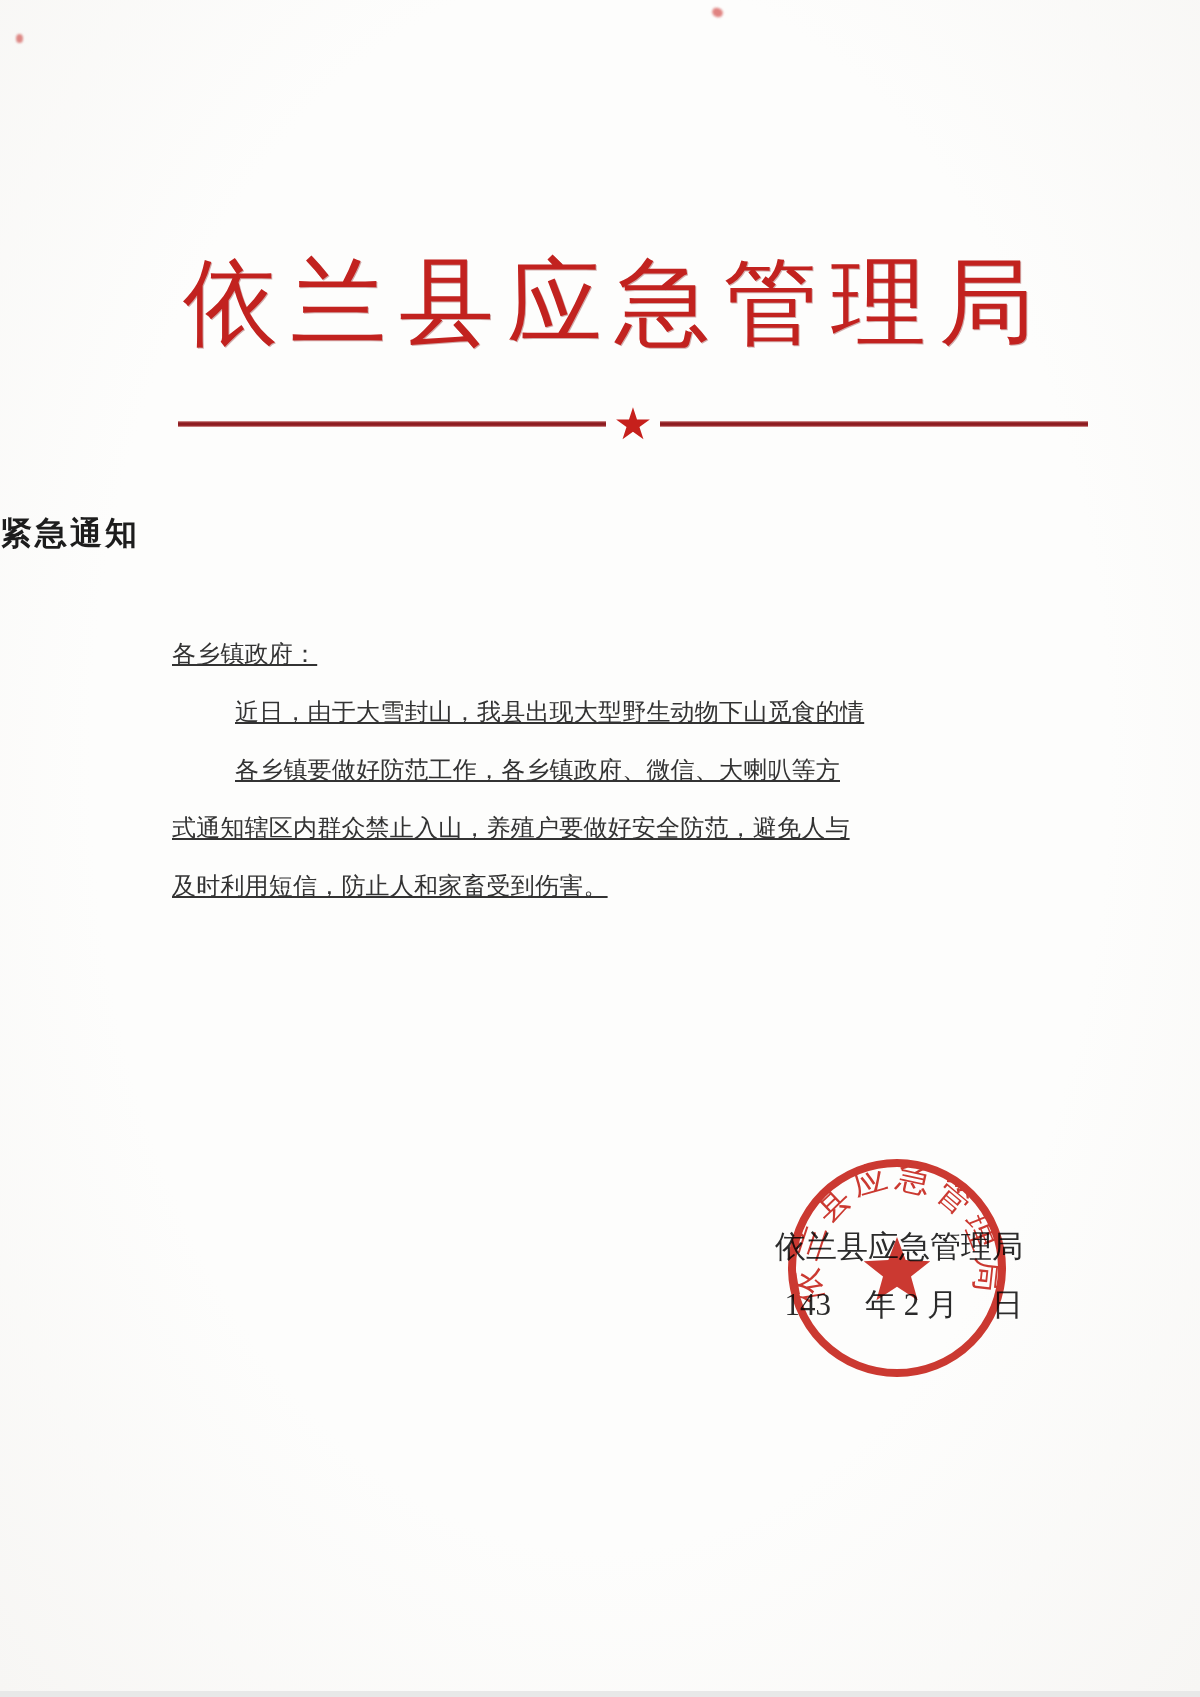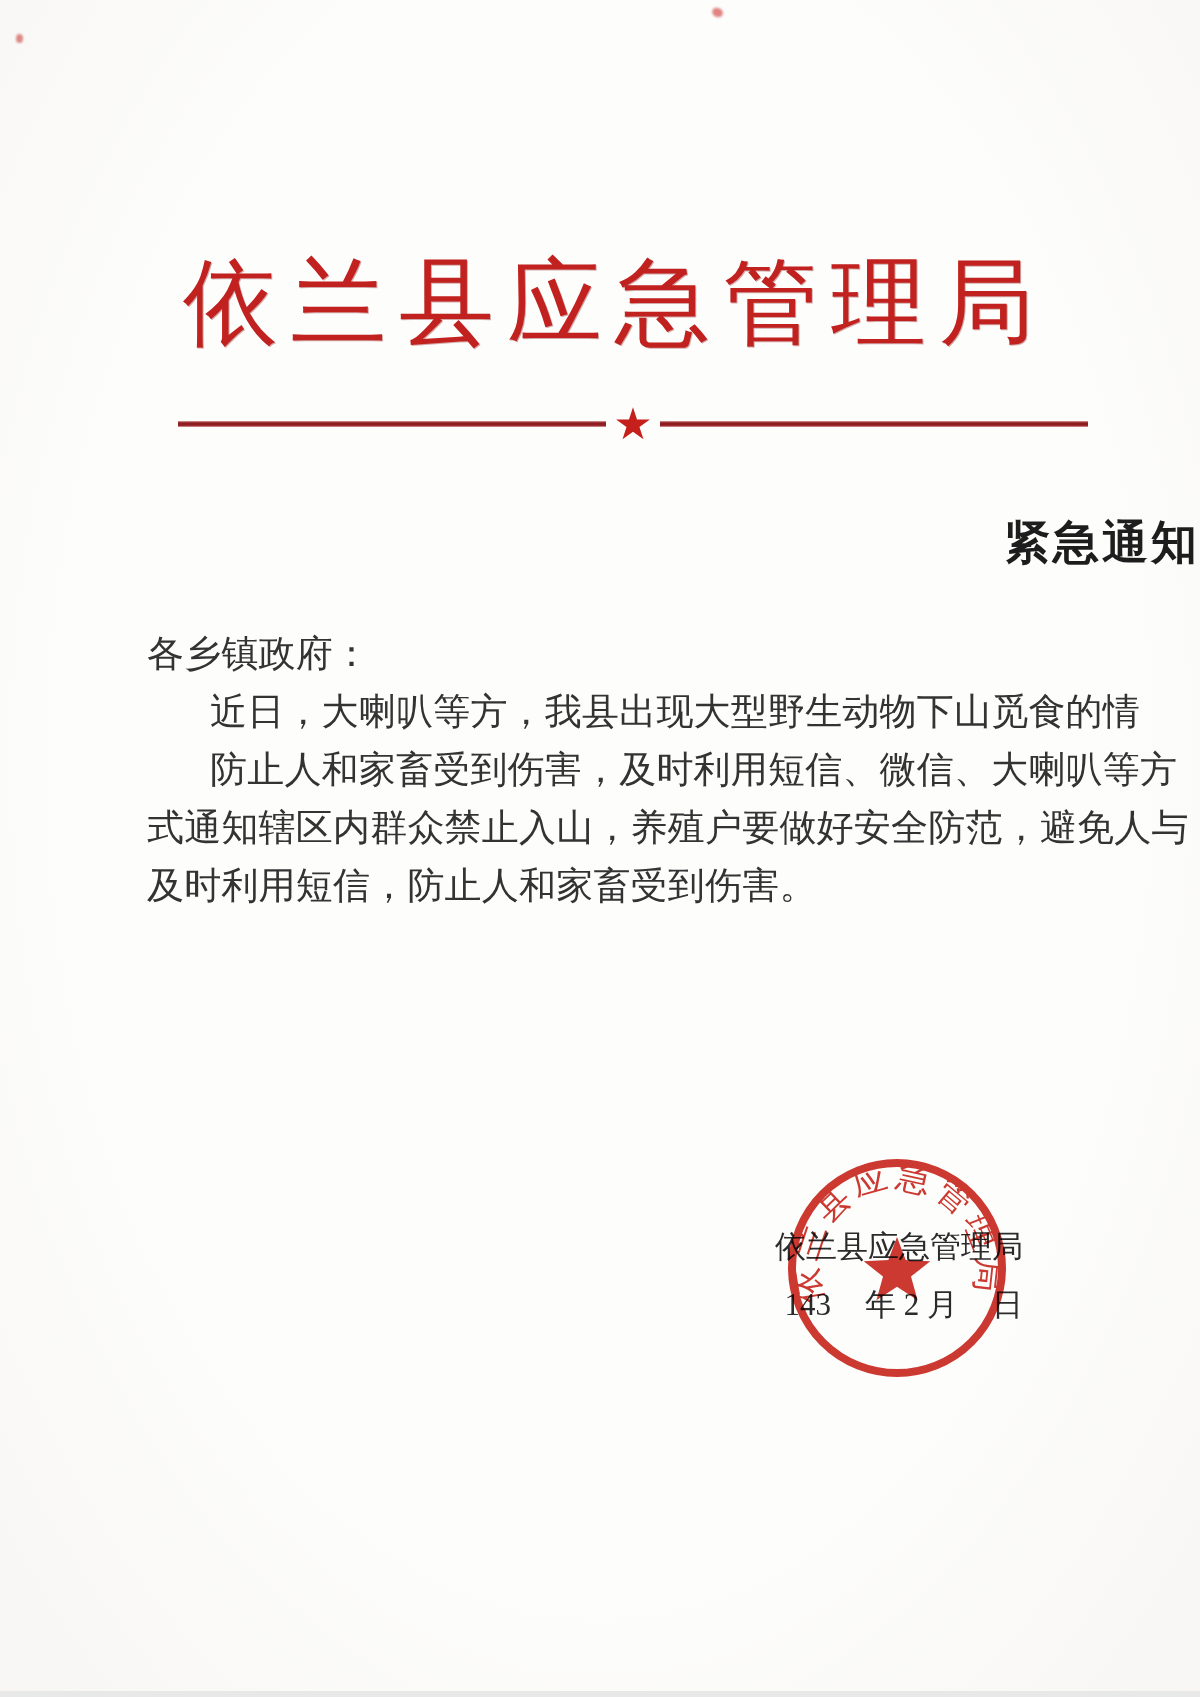--- a/index.html
+++ b/index.html
@@ -49,35 +49,35 @@
     font-size: 44px; line-height: 44px;
     color: #c6201c;
     margin: 0 7px;
     font-family: "DejaVu Sans", sans-serif;
   }
 
   
   .notice-title {
     position: absolute;
     top: 512px; left: 0; width: 100%;
-    padding-left: 14px;
-    text-align: right;
-    font-size: 46px;
+    text-align: left;
+    font-size: 32px;
     font-weight: bold;
     letter-spacing: 3px;
     color: #1d1d1d;
   }
 
   
   .doc-body {
     position: absolute;
-    top: 625px; left: 147px; width: 890px;
-    font-size: 37px;
+    top: 625px; left: 172px; width: 890px;
+    font-size: 24px;
     color: #333;
     letter-spacing: 0.2px;
+    text-decoration: underline;
   }
   .doc-body .line { height: 58px; line-height: 58px; white-space: nowrap; }
   .doc-body .indent { text-indent: 63px; }
 
   
   .closing {
     position: absolute;
     top: 1218px; right: 177px;
     text-align: right;
     font-size: 31px;
@@ -114,22 +114,22 @@
   <div class="divider">
     <div class="seg"></div>
     <span class="star">★</span>
     <div class="seg"></div>
   </div>
 
   <div class="notice-title">紧急通知</div>
 
   <div class="doc-body">
     <div class="line">各乡镇政府：</div>
-    <div class="line indent">近日，大喇叭等方，我县出现大型野生动物下山觅食的情</div>
-    <div class="line indent">防止人和家畜受到伤害，及时利用短信、微信、大喇叭等方</div>
+    <div class="line indent">近日，由于大雪封山，我县出现大型野生动物下山觅食的情</div>
+    <div class="line indent">各乡镇要做好防范工作，各乡镇政府、微信、大喇叭等方</div>
     <div class="line">式通知辖区内群众禁止入山，养殖户要做好安全防范，避免人与</div>
     <div class="line">及时利用短信，防止人和家畜受到伤害。</div>
   </div>
 
   <div class="closing">
     <div class="line">依兰县应急管理局</div>
     <div class="line">
       <span>143</span><span class="date-gap"></span><span>年 2 月</span><span class="date-gap"></span><span>日</span>
     </div>
   </div>

